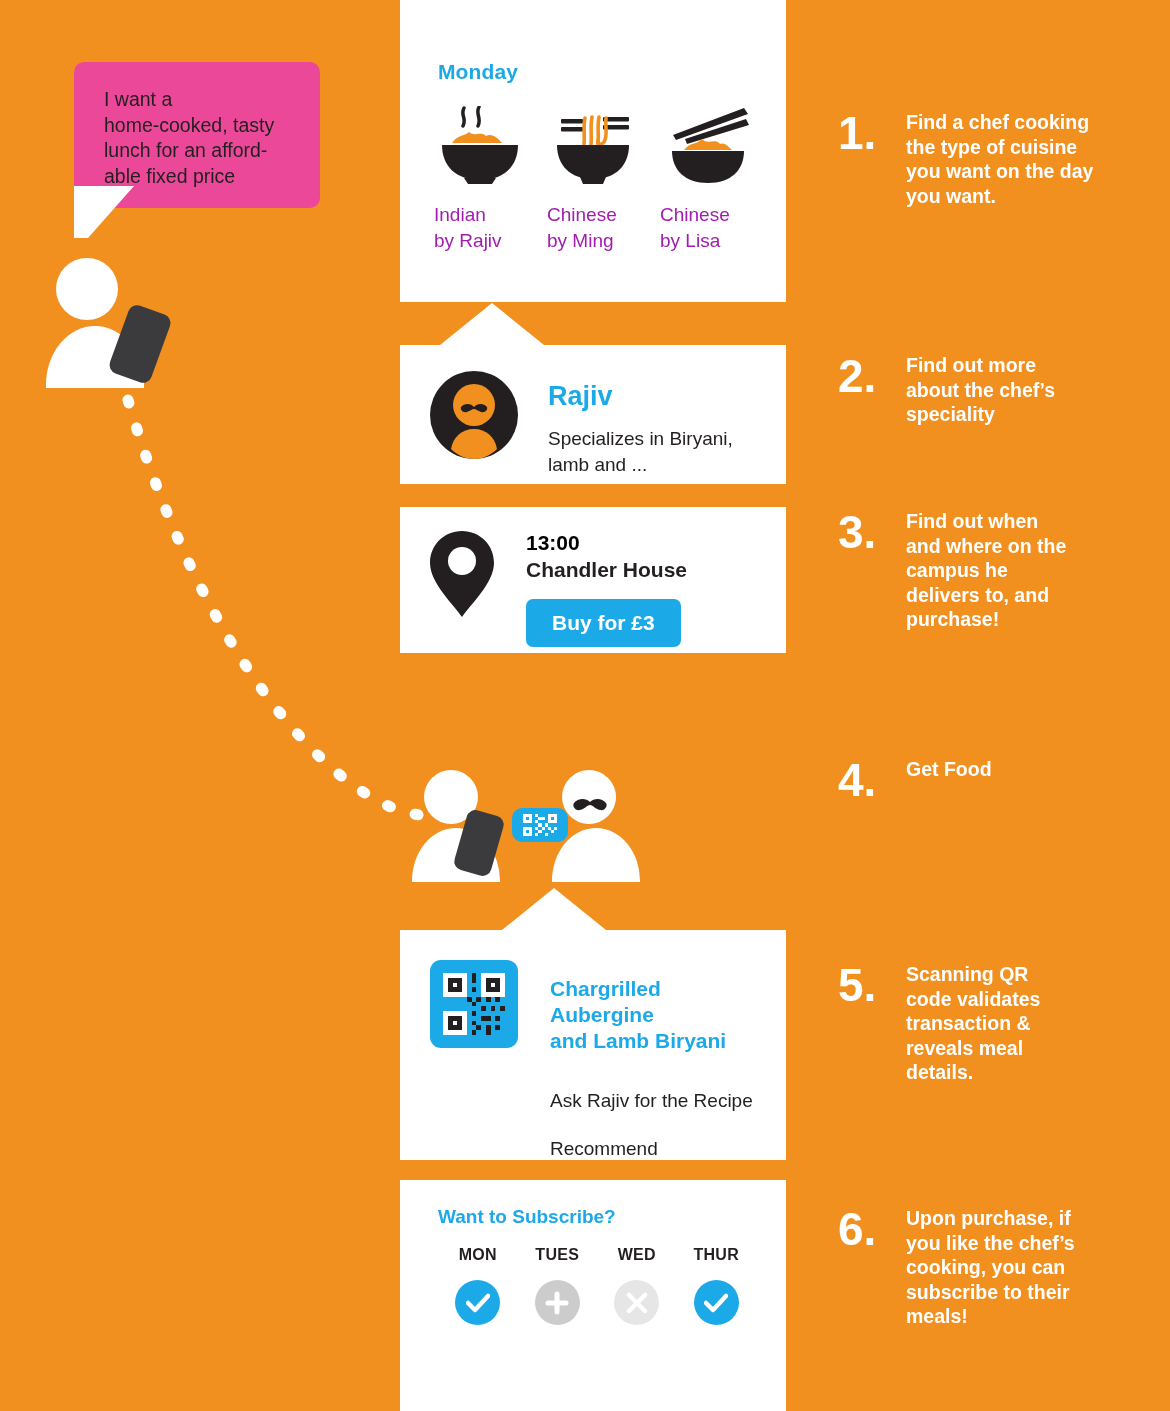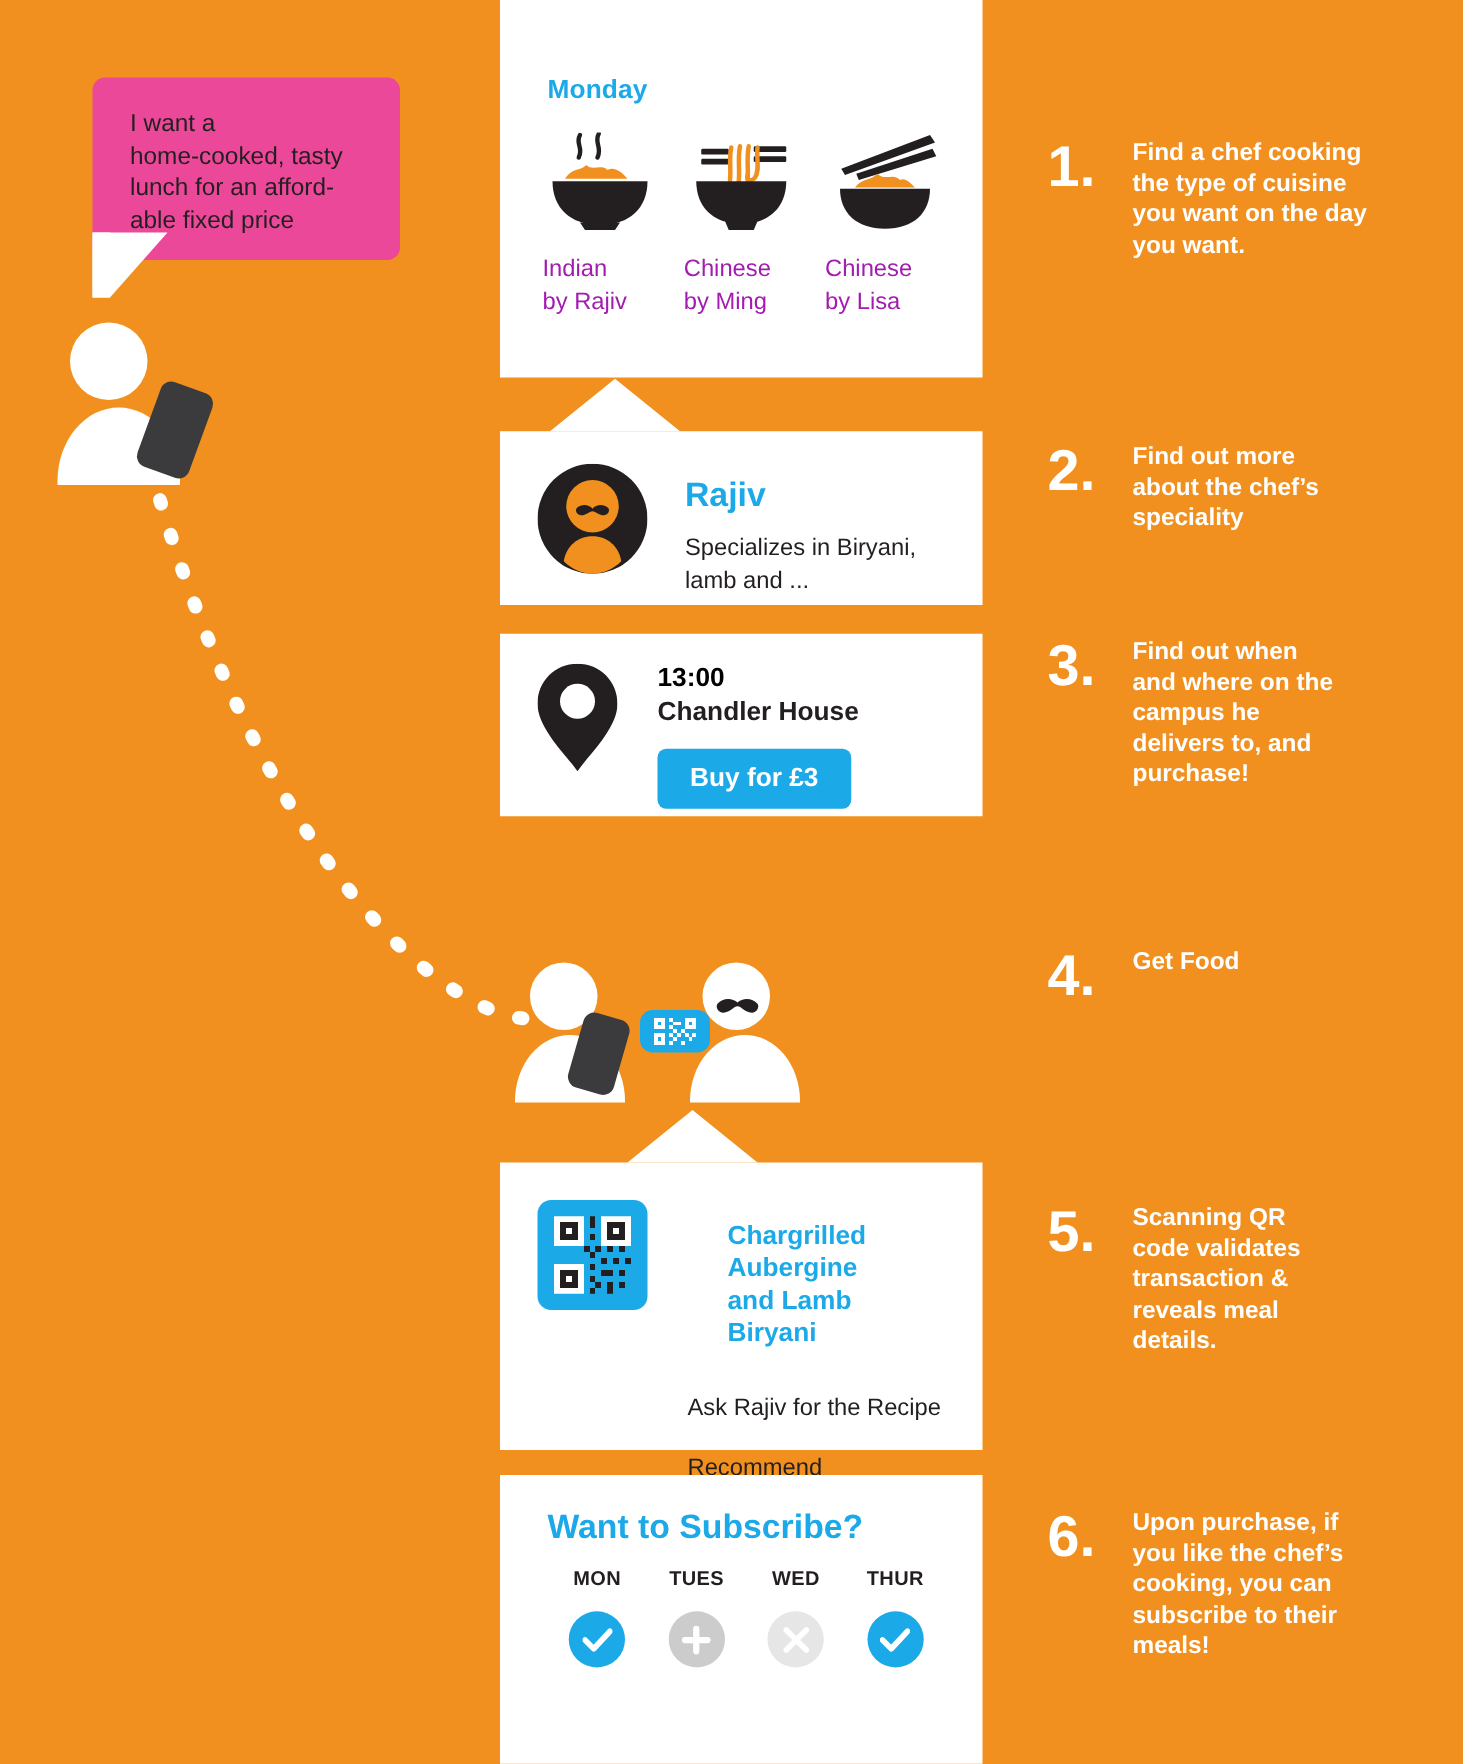--- a/index.html
+++ b/index.html
@@ -87,25 +87,25 @@
     margin-top:17px; background:#1CA9E8; color:#fff;
     font-size:21px; font-weight:bold; border:none; border-radius:7px;
     padding:12px 26px; cursor:pointer; font-family:"Liberation Sans", sans-serif;
   }
 
   
   .qr-tile {
     width:88px; height:88px; background:#1CA9E8; border-radius:11px;
     display:flex; align-items:center; justify-content:center;
   }
-  .meal-title { color:#1CA9E8; font-size:21px; font-weight:bold; line-height:26px; white-space:pre-line;margin-left:32px; }
+  .meal-title { color:#1CA9E8; font-size:21px; font-weight:bold; line-height:26px; white-space:pre-line; }
   .meal-link { font-size:19px; color:#231f20; }
 
   
-  .sub-title { color:#1CA9E8; font-size:27px; font-weight:bold; }
+  .sub-title { color:#1CA9E8; font-size:19px; font-weight:bold; }
   .days-row { display:flex; gap:0; margin-top:18px; }
   .day-col { width:82px; text-align:center; }
   .day-abbr { font-size:16px; font-weight:bold; color:#231f20; letter-spacing:0.3px; }
   .day-circle {
     width:45px; height:45px; border-radius:50%; margin:16px auto 0;
     display:flex; align-items:center; justify-content:center;
   }
   .sub-weeks { margin-top:26px; font-size:19px; color:#231f20; padding-left:60px; }
   .sub-weeks .num { color:#1CA9E8; text-decoration:underline; }
 

